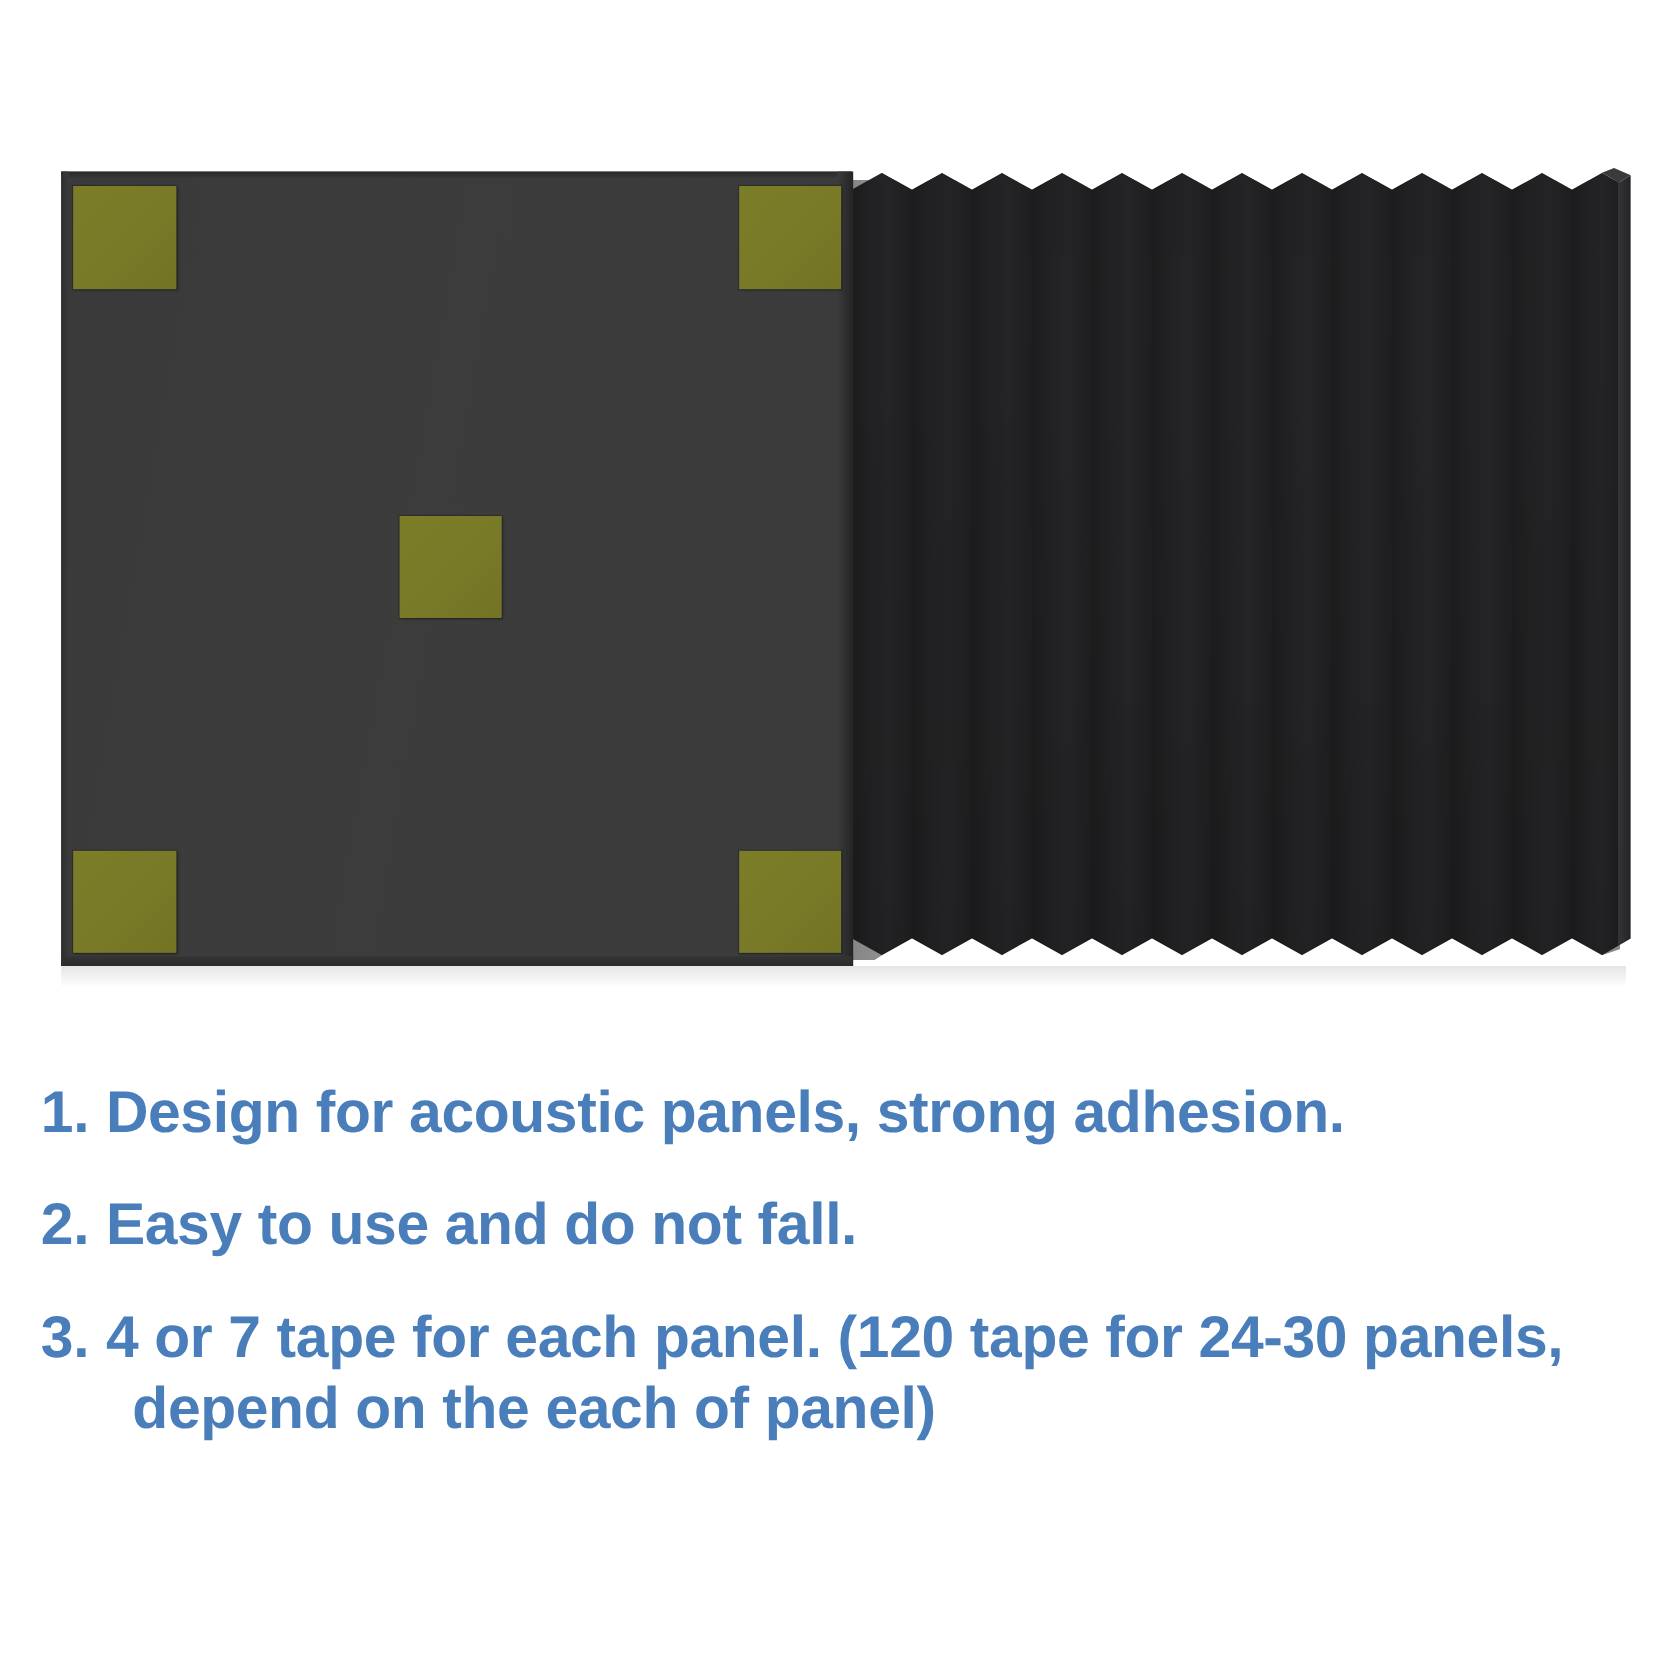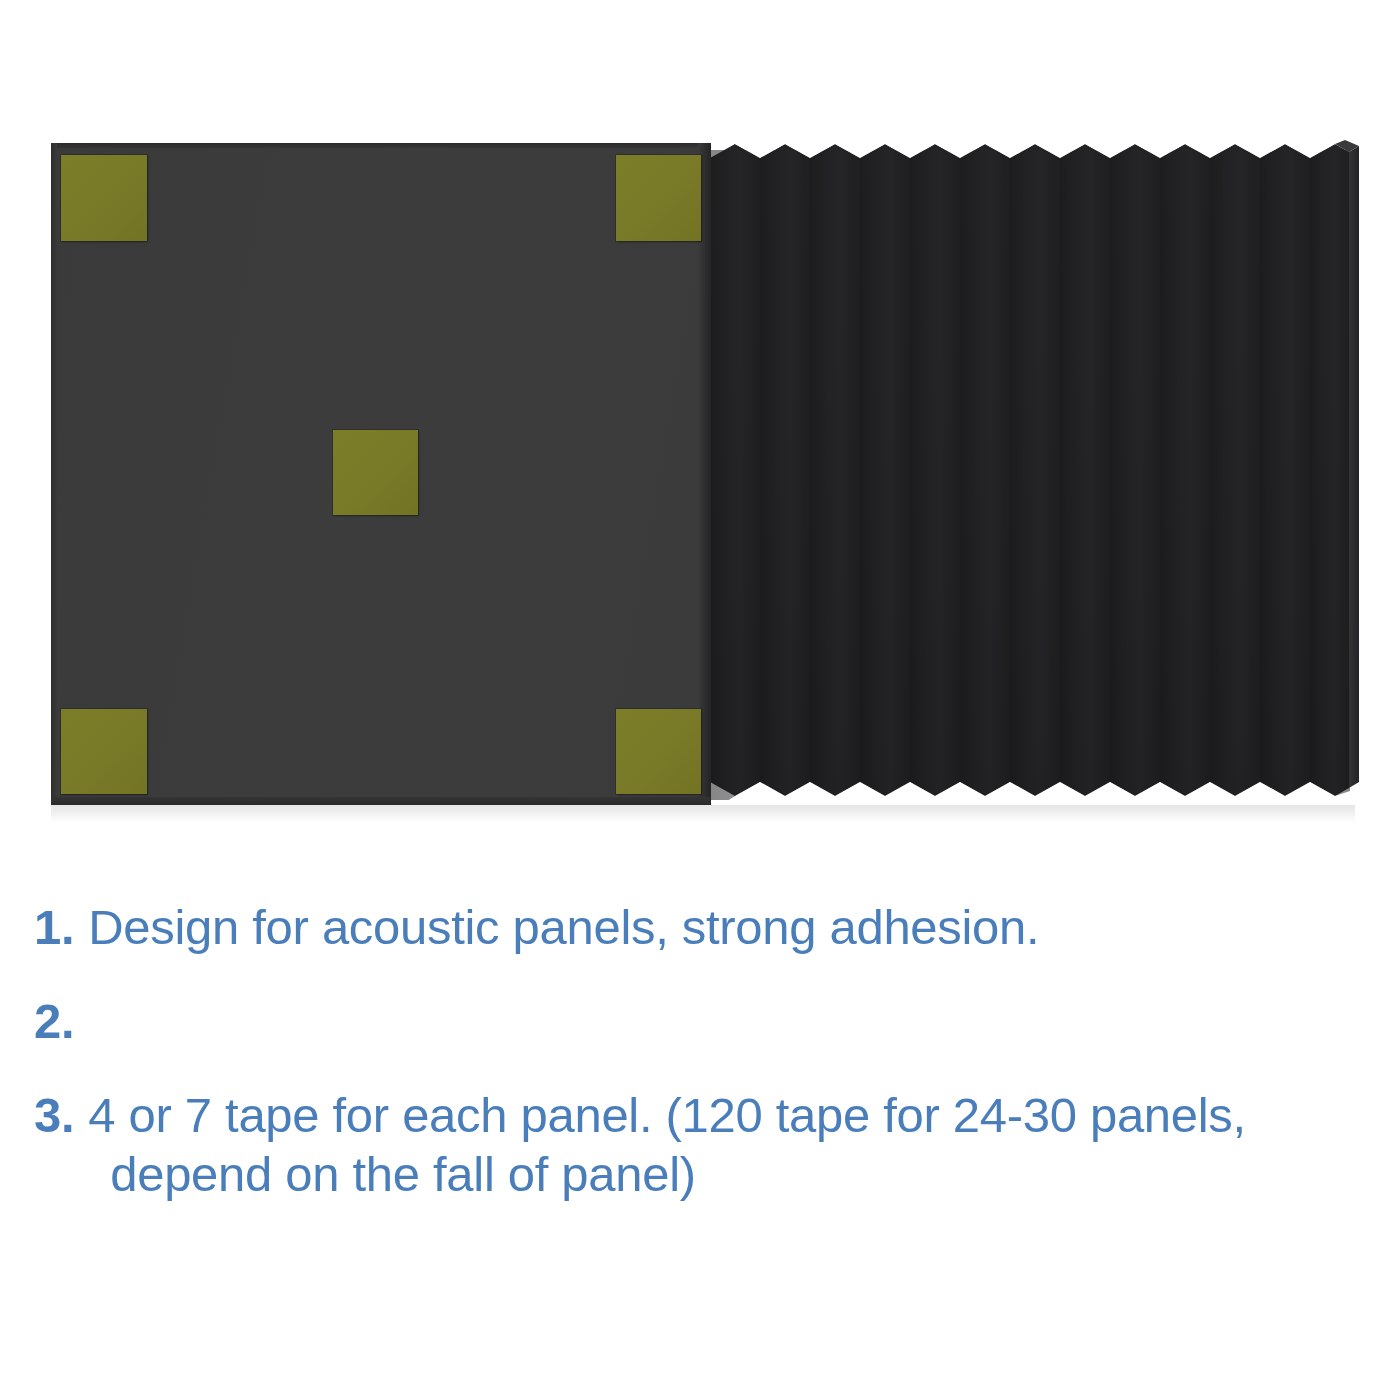--- a/index.html
+++ b/index.html
@@ -115,21 +115,21 @@
     font-stretch: condensed;
   }
   .feature-item:last-child { margin-bottom: 0; }
   .feature-num {
     font-weight: bold;
     flex: 0 0 auto;
     margin-right: 14px;
     white-space: nowrap;
   }
   .feature-text {
-    font-weight: normal;
+    font-weight: bold;
     max-width: 1290px;
   }
   .feature-text .cont {
     display: block;
     padding-left: 22px;
   }
 </style>
 </head>
 <body>
 
@@ -212,23 +212,24 @@
 
 <div id="feature-list">
 
   <div class="feature-item">
     <span class="feature-num">1.</span>
     <span class="feature-text">Design for acoustic panels, strong adhesion.</span>
   </div>
 
   <div class="feature-item">
     <span class="feature-num">2.</span>
+    <span class="feature-text">Easy to use and do not fall.</span>
   </div>
 
   <div class="feature-item">
     <span class="feature-num">3.</span>
     <span class="feature-text">
       <span>4 or 7 tape for each panel. (120 tape for 24-30 panels,</span>
-      <span class="cont">depend on the fall of panel)</span>
+      <span class="cont">depend on the each of panel)</span>
     </span>
   </div>
 
 </div>
 
 </body></html>

